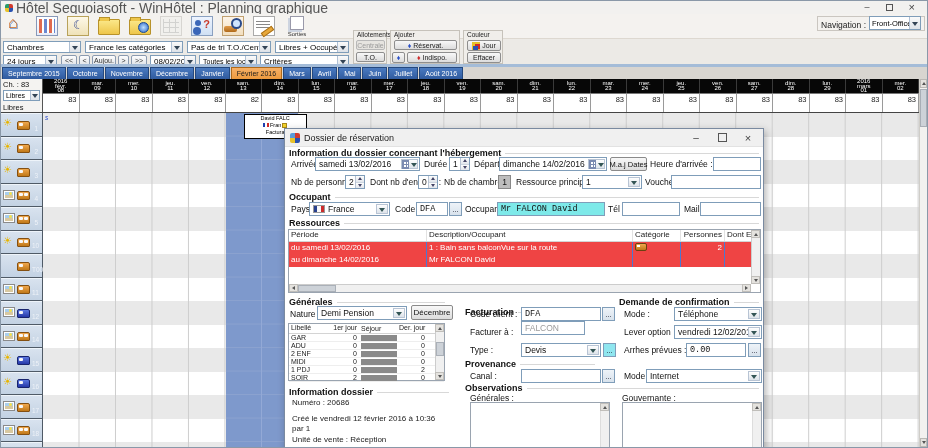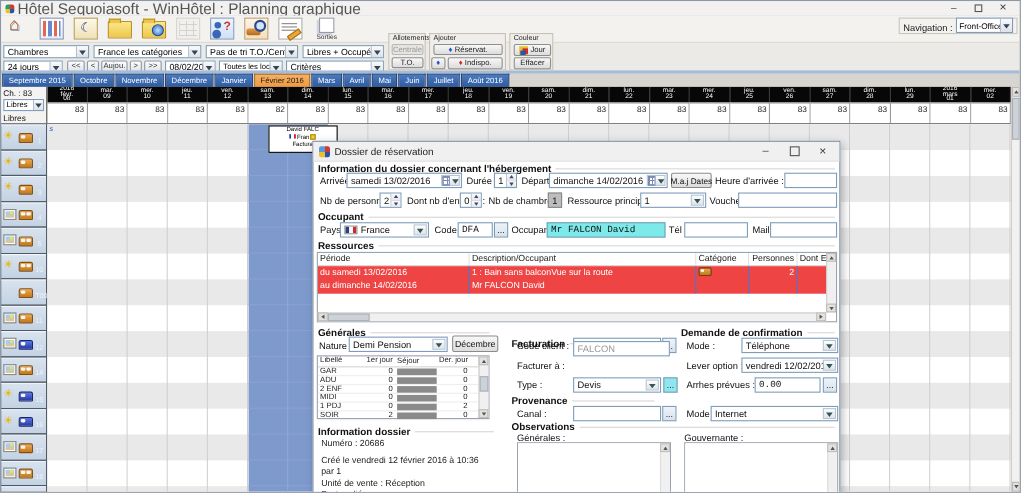--- a/index.html
+++ b/index.html
@@ -860,21 +860,21 @@
           <span id="pvthumb"></span>
           <span class="tinyarr d" style="left:-1px;bottom:0"></span>
         </div>
       </div>
 
       <div class="sect" style="left:180px;top:160px;width:130px">Facturation</div>
       <span class="lbl" style="left:185px;top:162px">Code client :</span>
       <input class="fld" style="left: 236px; top: 160px; width: 80px;" value="DFA">
       <span class="dots" style="left:317px;top:160px"></span>
       <span class="lbl" style="left:185px;top:180px">Facturer à :</span>
-      <div class="fld dis" style="left:236px;top:163px;width:88px">FALCON</div>
+      <div class="fld dis" style="left:236px;top:174px;width:64px">FALCON</div>
       <span class="lbl" style="left:185px;top:198px">Type :</span>
       <div class="fld" style="left:236px;top:196px;width:80px;padding-right:14px">
           <span>Devis</span>
           <i class="da2"></i>
         </div>
       <span class="dots cy" style="left:318px;top:196px"></span>
 
       <div class="sect" style="left:334px;right:4px;top:150px">Demande de confirmation</div>
       <span class="lbl" style="left:339px;top:162px">Mode :</span>
       <div class="fld" style="left:389px;top:160px;width:88px;padding-right:14px">

